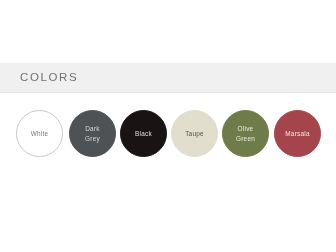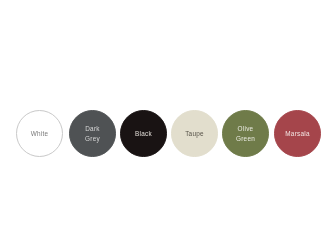--- a/index.html
+++ b/index.html
@@ -70,20 +70,23 @@
     letter-spacing: 0.25px;
     white-space: pre-line;
     padding: 0 3px;
   }
 </style>
 </head>
 <body style="background: rgb(255, 255, 255);">
 
 <div class="page">
 
+  <div class="section-band" style="background: rgb(240, 240, 240);">
+    <div class="section-title" style="color: rgb(111, 113, 115);">COLORS</div>
+  </div>
 
   <div class="swatch-row">
 
     <div class="swatch" style="left: 16px; background: rgb(255, 255, 255); border: 1px solid rgb(201, 201, 201);">
       <span class="swatch-label" style="color: rgb(123, 123, 123);">White</span>
     </div>
 
     <div class="swatch" style="left: 69px; background: rgb(79, 82, 84); border: 1px solid rgb(79, 82, 84);">
       <span class="swatch-label" style="color: rgb(216, 216, 216);">Dark
 Grey</span>

